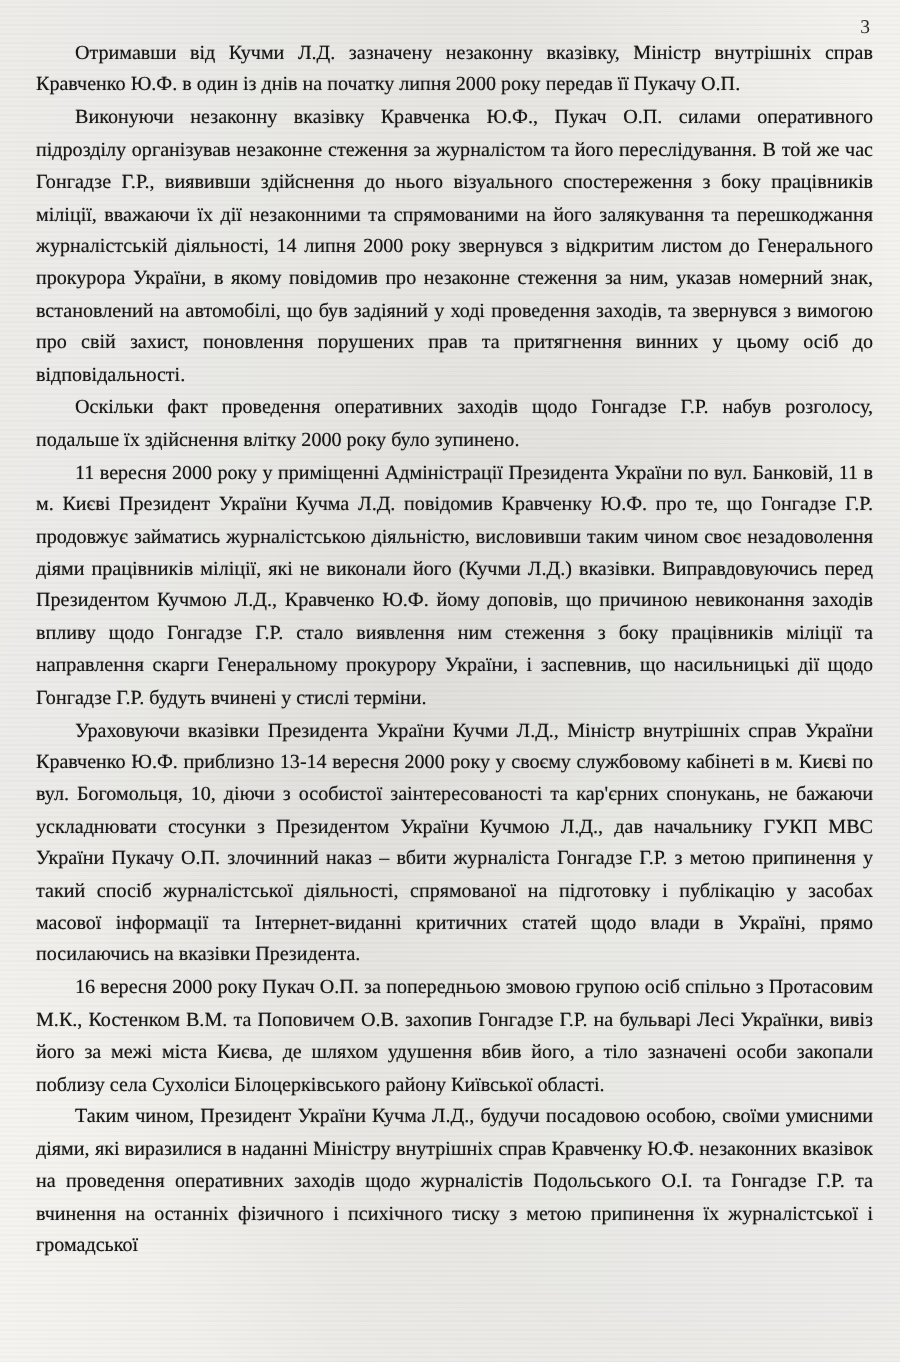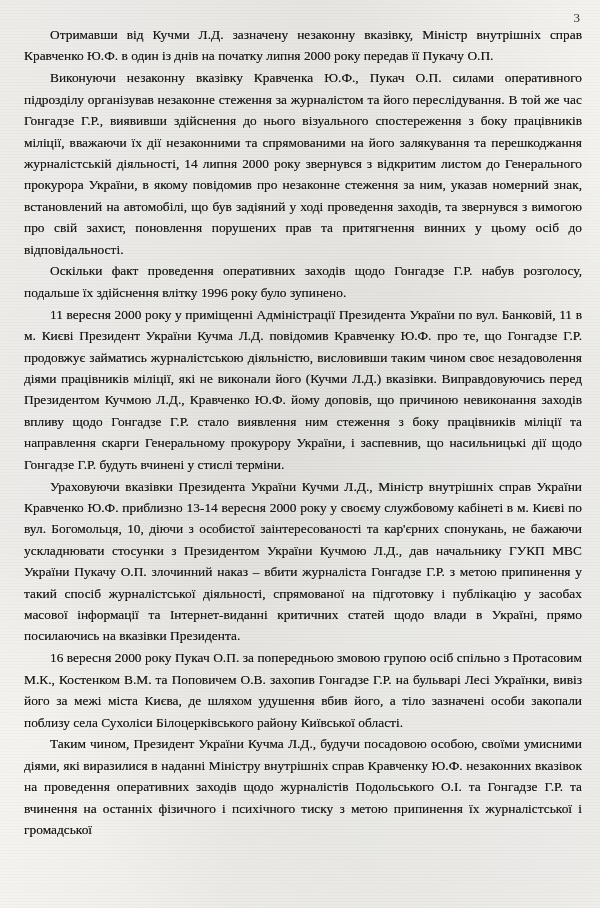--- a/index.html
+++ b/index.html
@@ -70,20 +70,20 @@
 </head>
 <body>
 
 <div class="page">
 
   <div class="page-number">3</div>
 
   <div class="body-text">
     <p class="para">Отримавши від Кучми Л.Д. зазначену незаконну вказівку, Міністр внутрішніх справ Кравченко Ю.Ф. в один із днів на початку липня 2000 року передав її Пукачу О.П.</p>
     <p class="para">Виконуючи незаконну вказівку Кравченка Ю.Ф., Пукач О.П. силами оперативного підрозділу організував незаконне стеження за журналістом та його переслідування. В той же час Гонгадзе Г.Р., виявивши здійснення до нього візуального спостереження з боку працівників міліції, вважаючи їх дії незаконними та спрямованими на його залякування та перешкоджання журналістській діяльності, 14 липня 2000 року звернувся з відкритим листом до Генерального прокурора України, в якому повідомив про незаконне стеження за ним, указав номерний знак, встановлений на автомобілі, що був задіяний у ході проведення заходів, та звернувся з вимогою про свій захист, поновлення порушених прав та притягнення винних у цьому осіб до відповідальності.</p>
-    <p class="para">Оскільки факт проведення оперативних заходів щодо Гонгадзе Г.Р. набув розголосу, подальше їх здійснення влітку 1996 року було зупинено.</p>
+    <p class="para">Оскільки факт проведення оперативних заходів щодо Гонгадзе Г.Р. набув розголосу, подальше їх здійснення влітку 2000 року було зупинено.</p>
     <p class="para">11 вересня 2000 року у приміщенні Адміністрації Президента України по вул. Банковій, 11 в м. Києві Президент України Кучма Л.Д. повідомив Кравченку Ю.Ф. про те, що Гонгадзе Г.Р. продовжує займатись журналістською діяльністю, висловивши таким чином своє незадоволення діями працівників міліції, які не виконали його (Кучми Л.Д.) вказівки. Виправдовуючись перед Президентом Кучмою Л.Д., Кравченко Ю.Ф. йому доповів, що причиною невиконання заходів впливу щодо Гонгадзе Г.Р. стало виявлення ним стеження з боку працівників міліції та направлення скарги Генеральному прокурору України, і заспевнив, що насильницькі дії щодо Гонгадзе Г.Р. будуть вчинені у стислі терміни.</p>
     <p class="para">Ураховуючи вказівки Президента України Кучми Л.Д., Міністр внутрішніх справ України Кравченко Ю.Ф. приблизно 13-14 вересня 2000 року у своєму службовому кабінеті в м. Києві по вул. Богомольця, 10, діючи з особистої заінтересованості та кар'єрних спонукань, не бажаючи ускладнювати стосунки з Президентом України Кучмою Л.Д., дав начальнику ГУКП МВС України Пукачу О.П. злочинний наказ – вбити журналіста Гонгадзе Г.Р. з метою припинення у такий спосіб журналістської діяльності, спрямованої на підготовку і публікацію у засобах масової інформації та Інтернет-виданні критичних статей щодо влади в Україні, прямо посилаючись на вказівки Президента.</p>
     <p class="para">16 вересня 2000 року Пукач О.П. за попередньою змовою групою осіб спільно з Протасовим М.К., Костенком В.М. та Поповичем О.В. захопив Гонгадзе Г.Р. на бульварі Лесі Українки, вивіз його за межі міста Києва, де шляхом удушення вбив його, а тіло зазначені особи закопали поблизу села Сухоліси Білоцерківського району Київської області.</p>
     <p class="para tight">Таким чином, Президент України Кучма Л.Д., будучи посадовою особою, своїми умисними діями, які виразилися в наданні Міністру внутрішніх справ Кравченку Ю.Ф. незаконних вказівок на проведення оперативних заходів щодо журналістів Подольського О.І. та Гонгадзе Г.Р. та вчинення на останніх фізичного і психічного тиску з метою припинення їх журналістської і громадської</p>
   </div>
 
 </div>
 
 </body></html>

